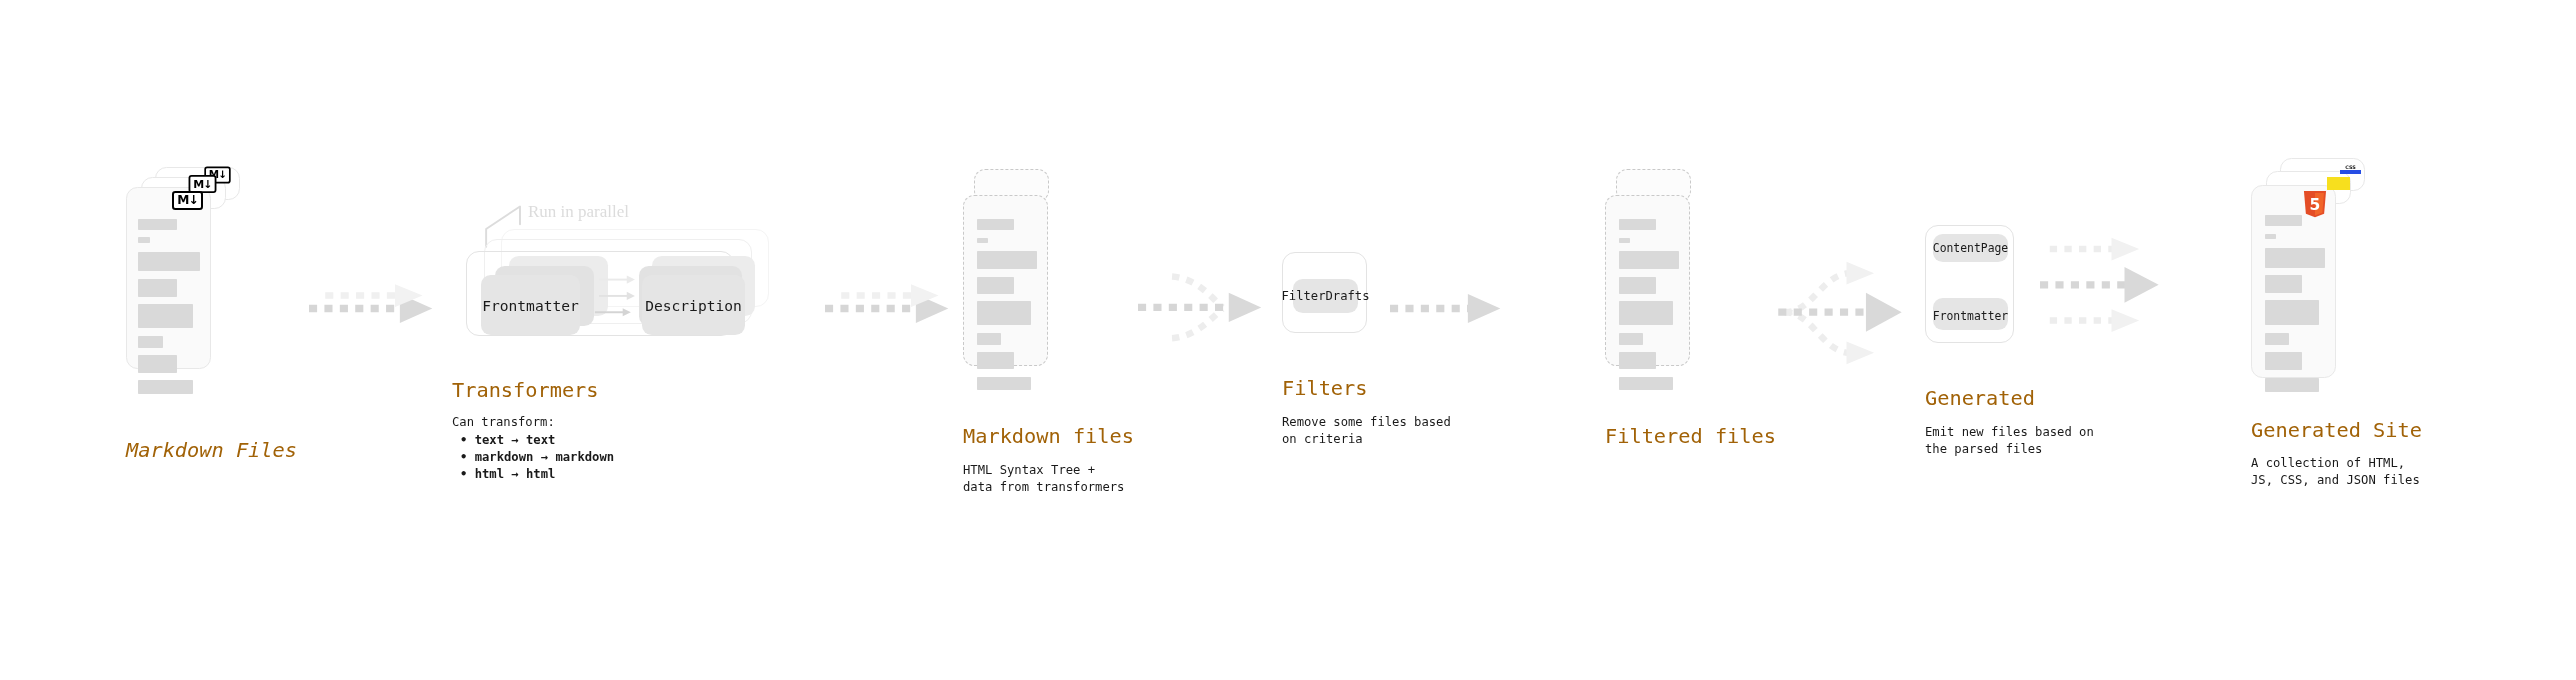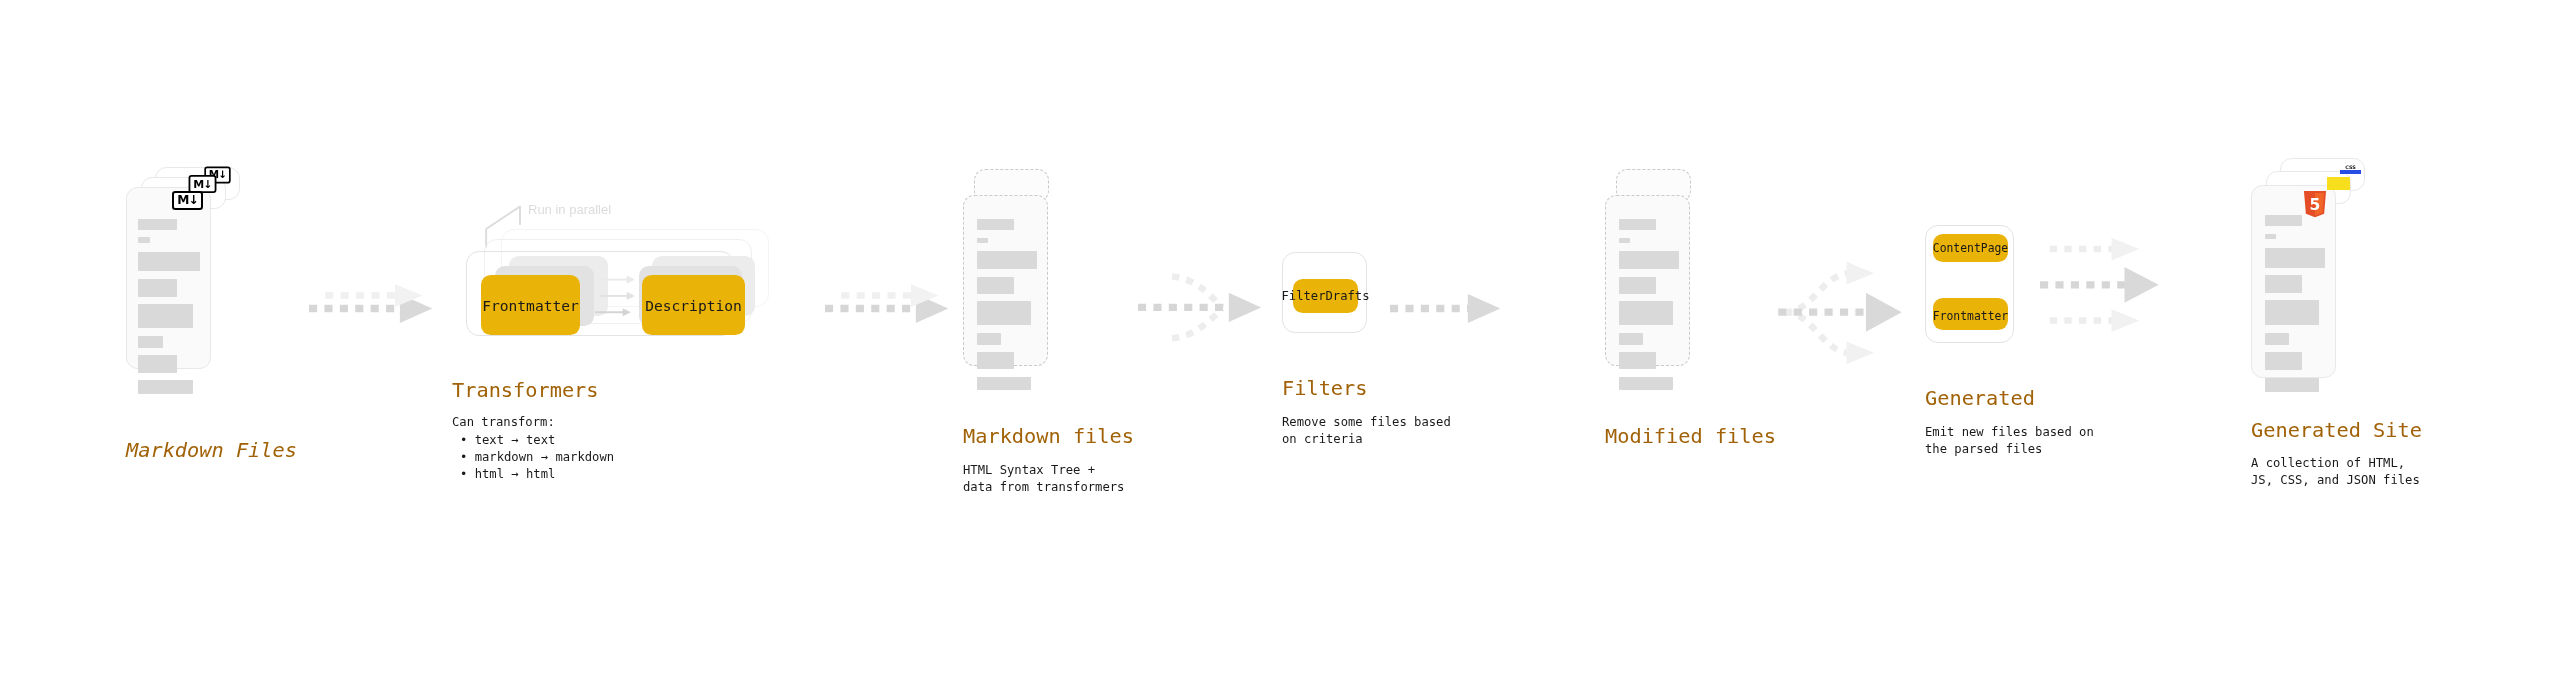--- a/index.html
+++ b/index.html
@@ -63,21 +63,21 @@
     position: absolute;
     border: 1.6px solid #e3e3e3;
     border-radius: 13px;
     background: transparent;
   }
   .cbox.faint { border-color: #efefef; }
   .cbox.fainter { border-color: #f4f4f4; }
 
   .pill {
     position: absolute;
-    background: #eab308;
+    background: #e5e5e5;
     border-radius: 9.8px;
     display: flex; align-items: center; justify-content: center;
     font-family: "DejaVu Sans Mono", "Liberation Mono", monospace;
     font-size: 14.6px; color: #1a1a1a; white-space: nowrap;
   }
   .pill.g2 { background: #e2e2e2; }
   .pill.g3 { background: #ececec; }
 
   
   .title {
@@ -85,26 +85,26 @@
     font-family: "DejaVu Sans Mono", "Liberation Mono", monospace;
     font-size: 20.3px; color: #a16207; white-space: nowrap; letter-spacing: 0px;
   }
   .desc {
     position: absolute;
     font-family: "DejaVu Sans Mono", "Liberation Mono", monospace;
     font-size: 12.2px; color: #1a1a1a; line-height: 17px; white-space: pre;
   }
   .parallel-label {
     position: absolute;
-    font-family: Liberation Sans, sans-serif;
-    font-size: 13px; color: #dcdcdc; white-space: nowrap;
+    font-family: Liberation Serif, serif;
+    font-size: 17px; color: #dcdcdc; white-space: nowrap;
   }
   .bullets { position: absolute; font-size: 12.2px; line-height: 17px; color:#1a1a1a;
              font-family: "DejaVu Sans Mono","Liberation Mono",monospace; }
-  .bullets .bl { white-space: pre; }
+  .bullets .bl { white-space: pre; font-weight: bold; }
 
   svg { position: absolute; overflow: visible; }
 </style>
 </head>
 <body>
 
 <div id="stage">
 
   <div class="docstack" style="left:126px; top:167px;">
     <div class="doccard ghost" style="left:29px; top:0px; width:85px; height:32.5px;"></div>
@@ -235,21 +235,21 @@
         <div class="bar" style="width:100%; height:18px;"></div>
         <div class="bar" style="width:62%; height:17px;"></div>
         <div class="bar" style="width:89%; height:24.4px;"></div>
         <div class="bar" style="width:40%; height:12.2px;"></div>
         <div class="bar" style="width:62%; height:17px;"></div>
         <div class="bar" style="width:89%; height:13px;"></div>
       </div>
     </div>
   </div>
 
-  <div class="title" style="left:1605px; top:424px;">Modified files</div>
+  <div class="title" style="left:1605px; top:424px;">Filtered files</div>
 
   <svg style="left:1778px; top:244px;" width="167" height="134" viewBox="0 0 205 165">
 
     <path d="M8 84 C42 84 52 40 86 36" stroke="#ededed" stroke-width="8" stroke-dasharray="9 9" fill="none"></path>
     <polygon points="84,22 118,36 84,50" fill="#f1f1f1"></polygon>
 
     <path d="M8 84 C42 84 52 130 86 134" stroke="#ededed" stroke-width="8" stroke-dasharray="9 9" fill="none"></path>
     <polygon points="84,120 118,134 84,148" fill="#f1f1f1"></polygon>
 
     <line x1="0" y1="84" x2="112" y2="84" stroke="#d6d6d6" stroke-width="9" stroke-dasharray="10 9"></line>

